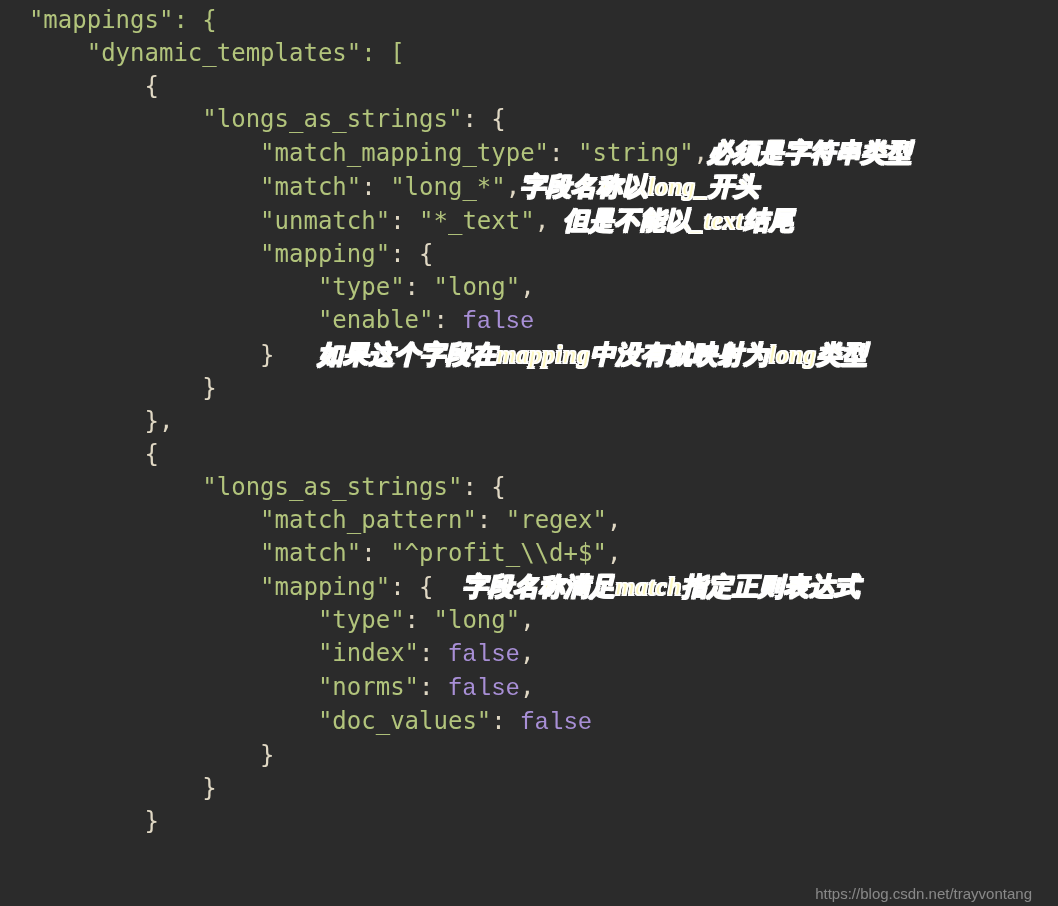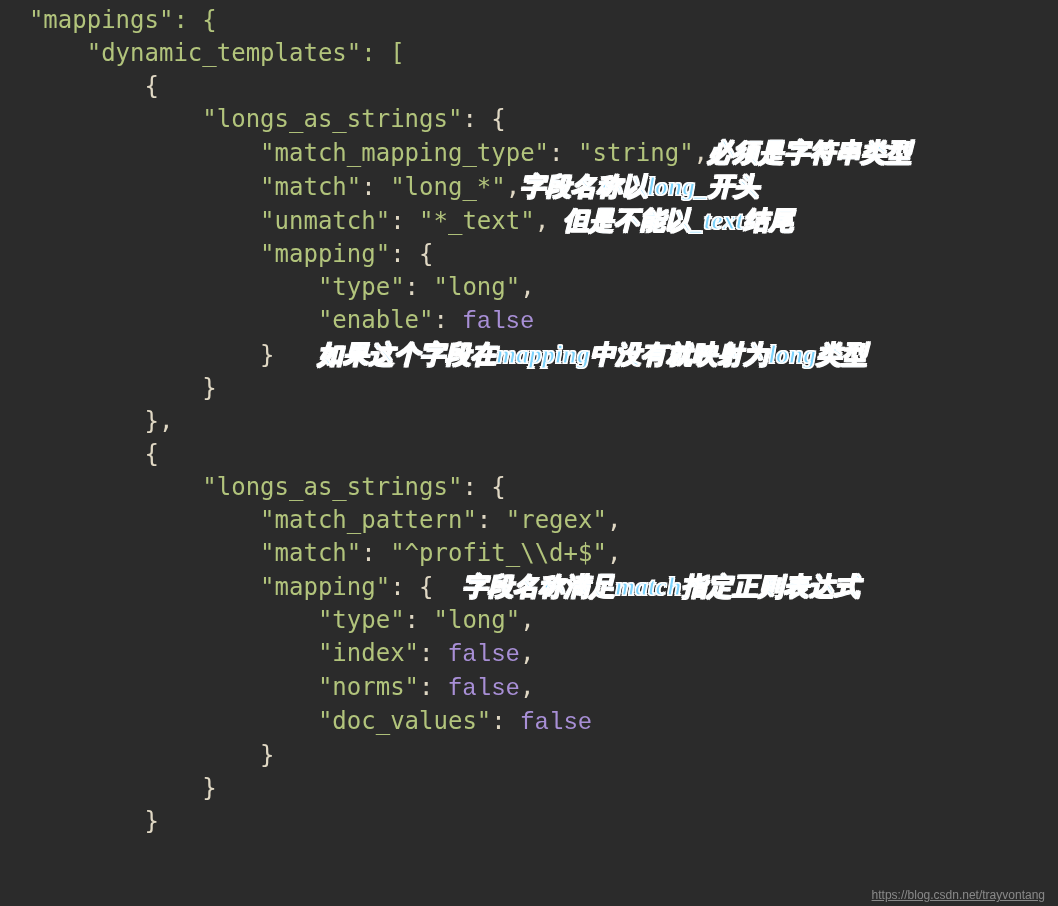--- a/index.html
+++ b/index.html
@@ -20,40 +20,39 @@
     white-space: pre;
     position: relative;
   }
   .s  { color: #b2c47c; }      
   .p  { color: #e0d8c4; }      
   .kw { color: #a88fd6; font-family: Liberation Mono, monospace; }      
   .ann {
     font-family: "STKaiti", "Kaiti SC", "KaiTi", "DFKai-SB", "FangSong", serif;
     font-style: italic;
     font-weight: 700;
-    color: #7dd3fc;
+    color: #fef9c3;
     -webkit-text-stroke: 1px #ffffff;
     text-shadow:
       -1px -1px 0 #fff,
        1px -1px 0 #fff,
       -1px  1px 0 #fff,
        1px  1px 0 #fff;
     font-size: 25px;
     letter-spacing: 0.5px;
   }
   .watermark {
     position: absolute;
     bottom: 4px;
-    right: 13px;
+    right: 26px;
     color: #d4d4d4;
     opacity: 0.55;
     font-family: Arial, sans-serif;
-    font-size: 12px;
+    font-size: 15px;
     pointer-events: none;
-    text-decoration: underline;
   }
 </style>
 </head>
 <body>
 
 <pre class="code"><span class="s">  "mappings": {</span>
 <span class="s">      "dynamic_templates": [</span>
 <span class="p">          {</span>
 <span class="s">              "longs_as_strings"</span><span class="p">: {</span>
 <span class="s">                  "match_mapping_type"</span><span class="p">: </span><span class="s">"string"</span><span class="p">,</span><span class="ann">必须是字符串类型</span>

